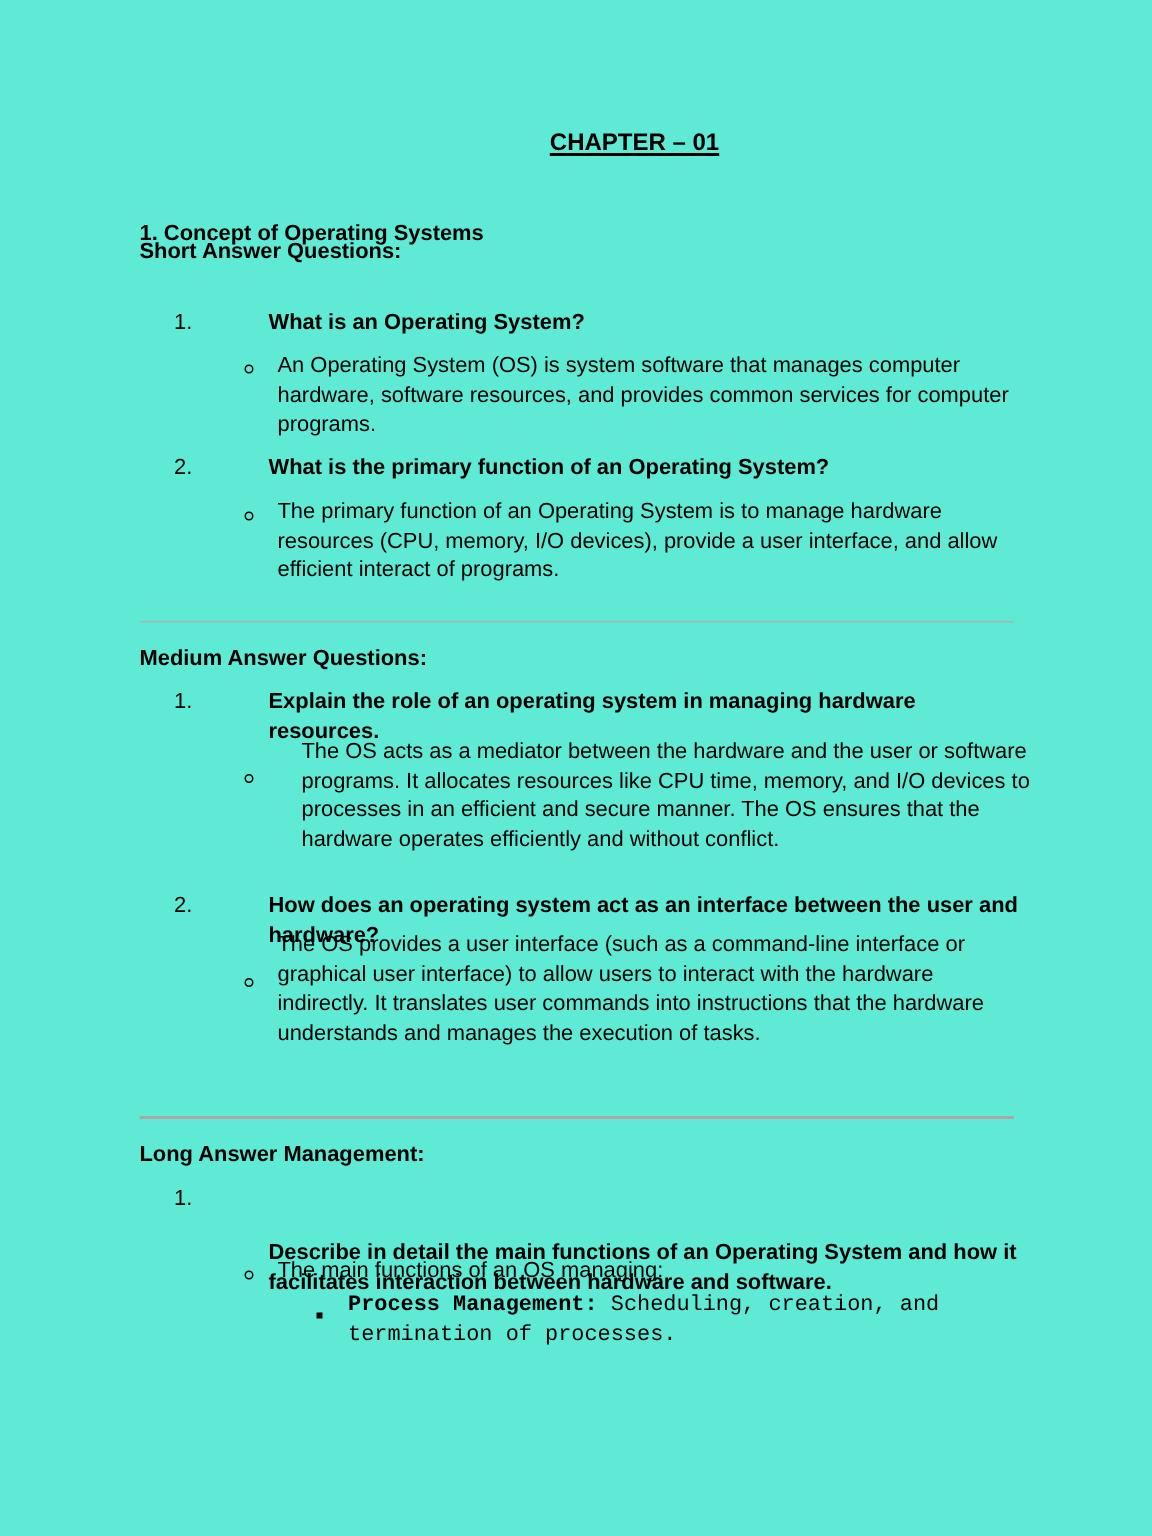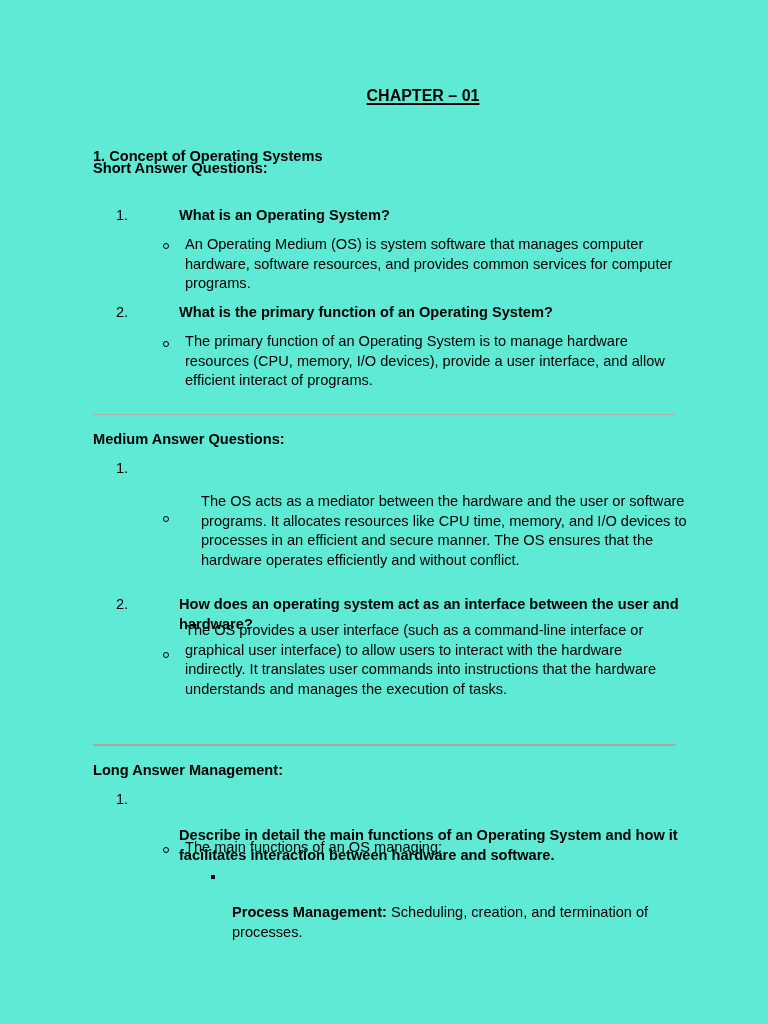--- a/index.html
+++ b/index.html
@@ -94,48 +94,49 @@
 
   <div class="chapter-title">CHAPTER – 01</div>
 
   <div class="abs bold" style="left:93px; top:148px;">1. Concept of Operating Systems</div>
 
   <div class="abs bold" style="left:93px; top:160px;">Short Answer Questions:</div>
 
   <div class="num" style="top:207px;">1.</div>
   <div class="q" style="top:205px;">What is an Operating System?</div>
   <div class="bullet-circle" style="top:243px;"></div>
-  <div class="ans" style="top:235px;">An Operating Medium (OS) is system software that manages computer hardware, software resources, and provides common services for computer programs.</div>
+  <div class="ans" style="top:235px;">An Operating System (OS) is system software that manages computer hardware, software resources, and provides common services for computer programs.</div>
 
   <div class="num" style="top:304px;">2.</div>
   <div class="q" style="top:302px;">What is the primary function of an Operating System?</div>
   <div class="bullet-circle" style="top:341px;"></div>
   <div class="ans" style="top:332px;">The primary function of an Operating System is to manage hardware resources (CPU, memory, I/O devices), provide a user interface, and allow efficient interact of programs.</div>
 
   <div class="h-line" style="top:414px;"></div>
 
   <div class="abs bold" style="left:93px; top:431px;">Medium Answer Questions:</div>
 
   <div class="num" style="top:460px;">1.</div>
+  <div class="q" style="top:458px; width:500px;">Explain the role of an operating system in managing hardware resources.</div>
   <div class="bullet-circle" style="top:516px;"></div>
   <div class="ans" style="top:492px;margin-left:16px;">The OS acts as a mediator between the hardware and the user or software programs. It allocates resources like CPU time, memory, and I/O devices to processes in an efficient and secure manner. The OS ensures that the hardware operates efficiently and without conflict.</div>
 
   <div class="num" style="top:596px;">2.</div>
   <div class="q" style="top:594px;">How does an operating system act as an interface between the user and hardware?</div>
   <div class="bullet-circle" style="top:652px;"></div>
   <div class="ans" style="top:621px;">The OS provides a user interface (such as a command-line interface or graphical user interface) to allow users to interact with the hardware indirectly. It translates user commands into instructions that the hardware understands and manages the execution of tasks.</div>
 
   <div class="h-line thick" style="top:744px;"></div>
 
   <div class="abs bold" style="left:93px; top:762px;">Long Answer Management:</div>
 
   <div class="num" style="top:791px;">1.</div>
   <div class="q" style="top:825px;">Describe in detail the main functions of an Operating System and how it facilitates interaction between hardware and software.</div>
   <div class="bullet-circle" style="top:847px;"></div>
   <div class="ans" style="top:838px;">The main functions of an OS managing:</div>
 
   <div class="bullet-square" style="top:875px;"></div>
-  <div class="sub-ans" style="top:902px;">
+  <div class="sub-ans" style="top:860px;font-family:Liberation Mono, monospace;">
     <span class="bold">Process Management:</span>
     <span>Scheduling, creation, and termination of processes.</span>
   </div>
 
 </div>
 
 </body></html>

